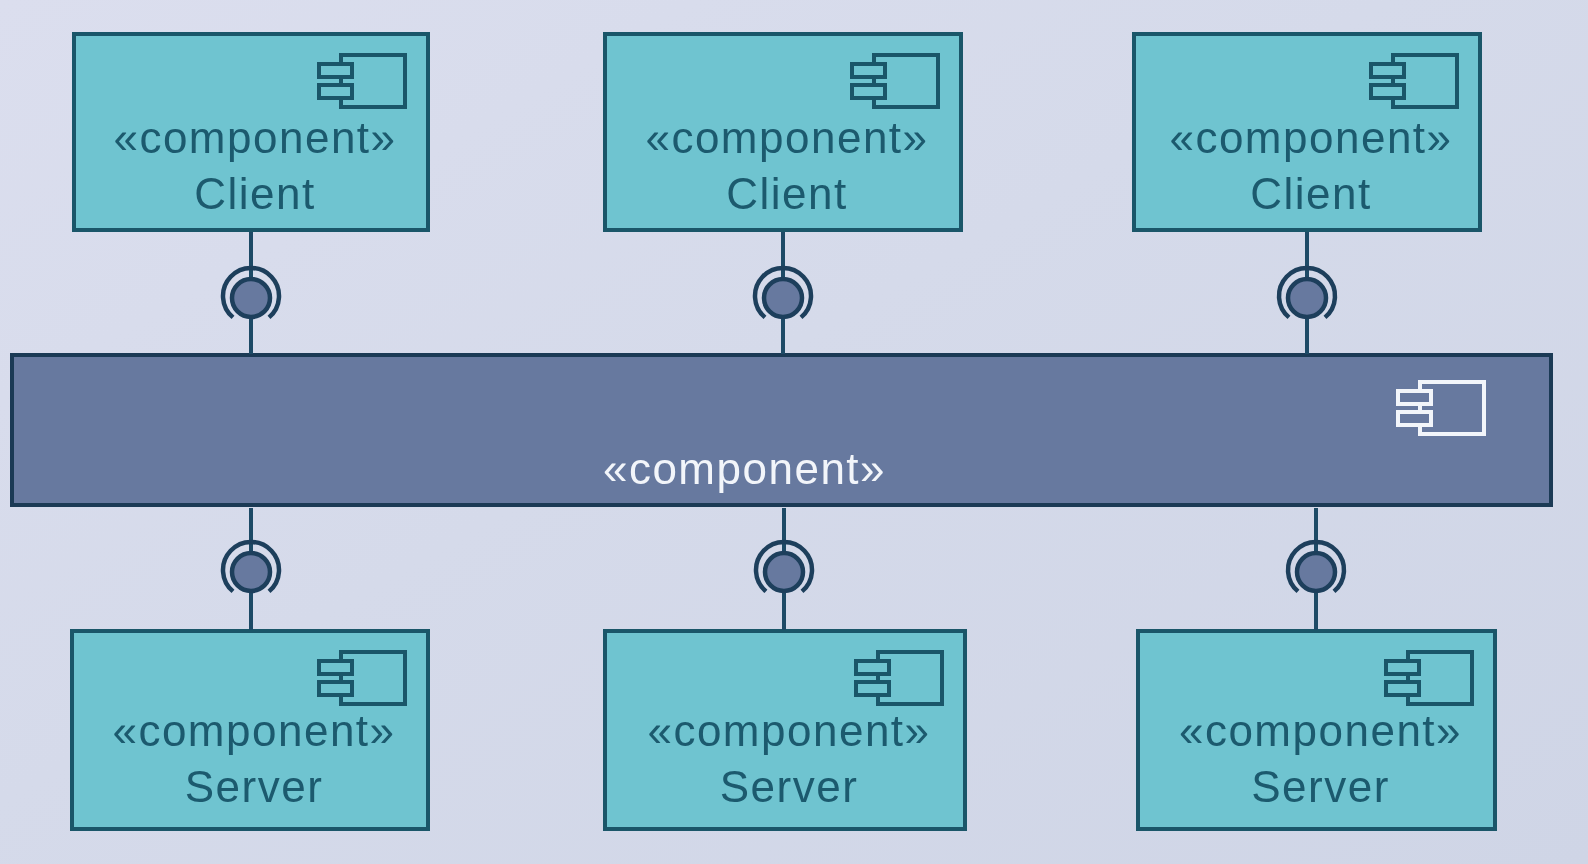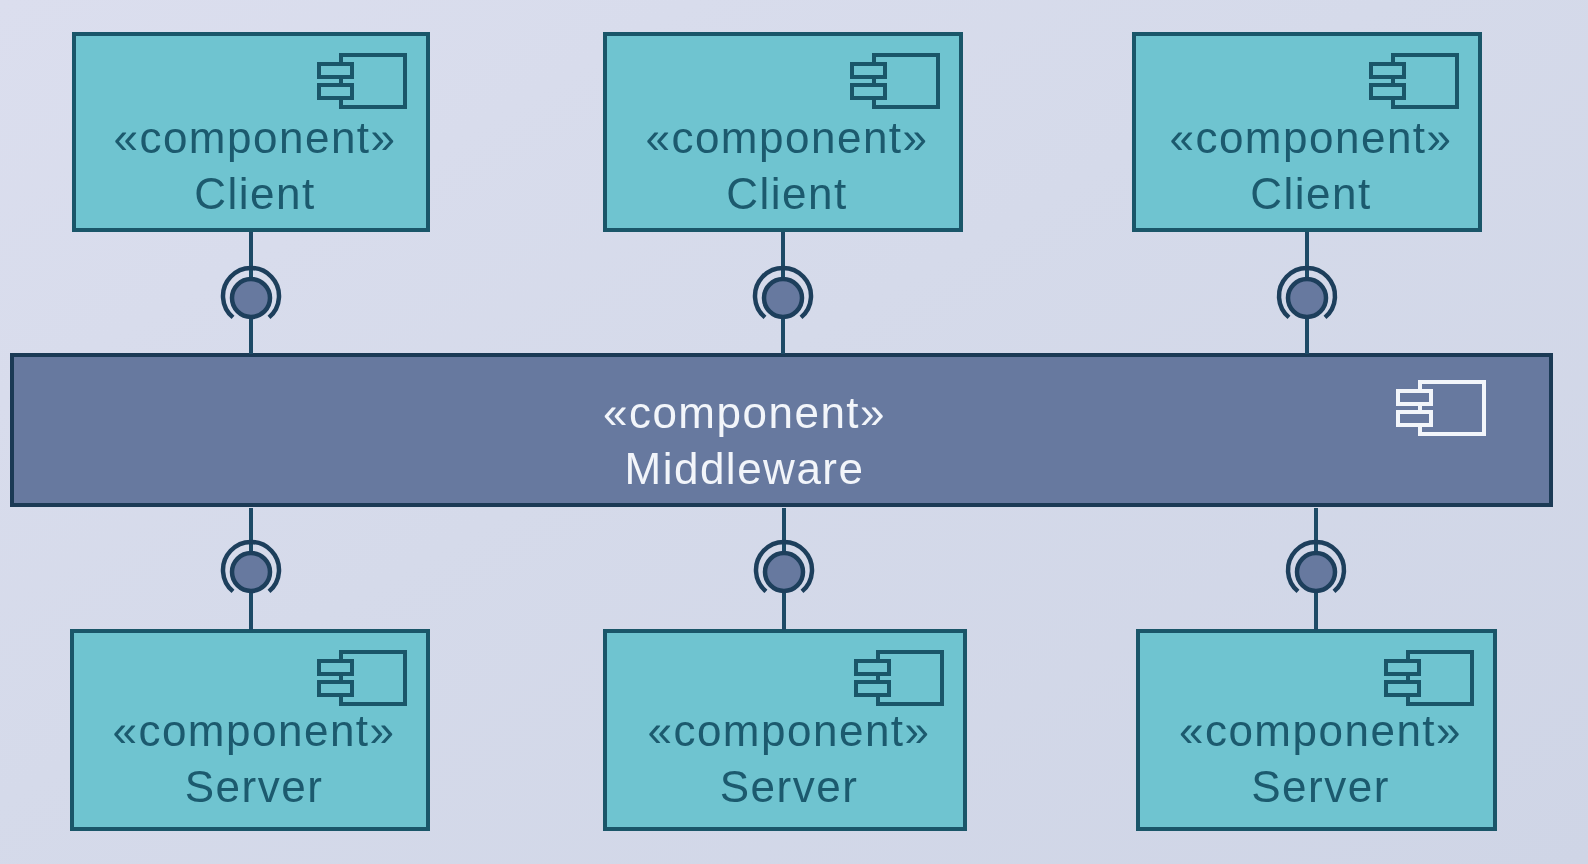--- a/index.html
+++ b/index.html
@@ -100,21 +100,20 @@
   </div>
 
   <div class="node mw mwbar">
     <svg class="cicon" viewBox="0 0 92 58">
       <rect class="ic-body" x="25" y="3" width="64" height="52"></rect>
       <rect class="ic-tab" x="3" y="12" width="33" height="13"></rect>
       <rect class="ic-tab" x="3" y="33" width="33" height="13"></rect>
     </svg>
     <div class="label">
       <div>«component»</div>
-      <div>Middleware</div>
     </div>
   </div>
 
   <div class="node teal server s1">
     <svg class="cicon" viewBox="0 0 92 58">
       <rect class="ic-body" x="25" y="3" width="64" height="52"></rect>
       <rect class="ic-tab" x="3" y="12" width="33" height="13"></rect>
       <rect class="ic-tab" x="3" y="33" width="33" height="13"></rect>
     </svg>
     <div class="label">

